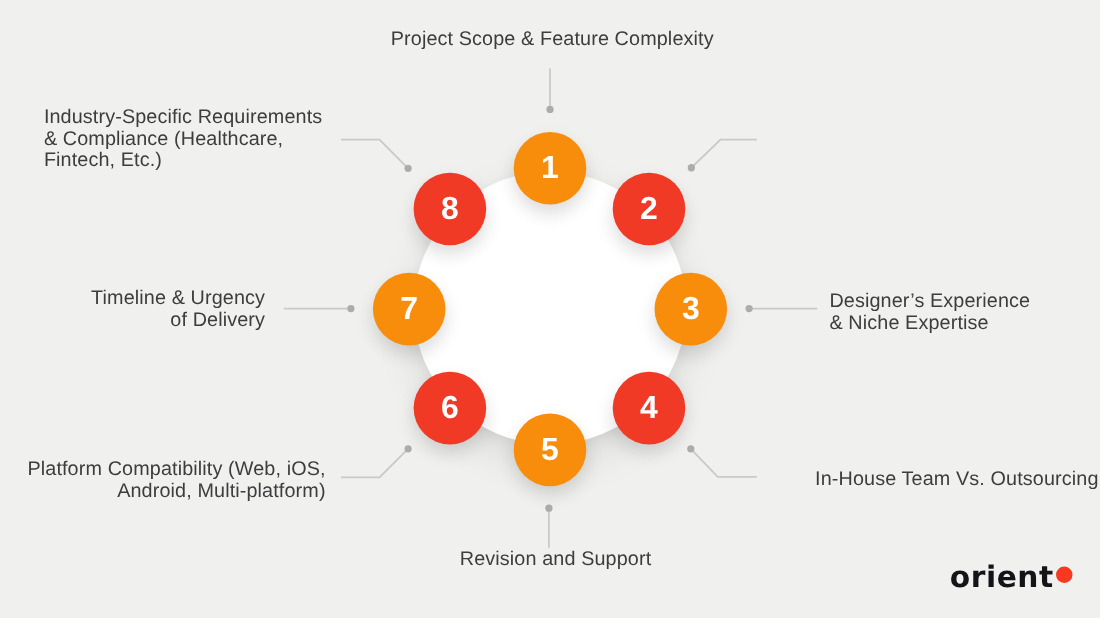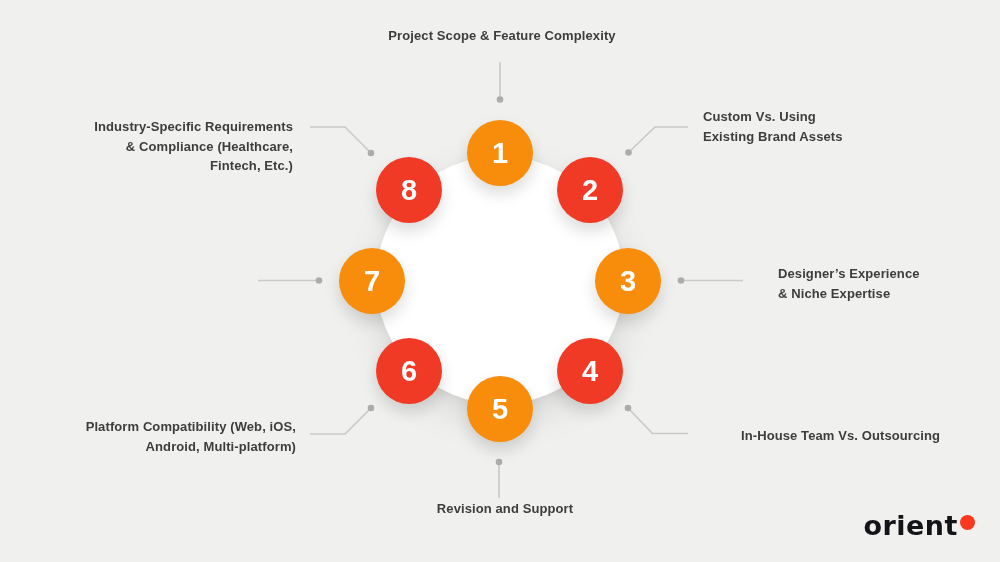--- a/index.html
+++ b/index.html
@@ -38,31 +38,31 @@
   .pos-2 { left: 557px; top: 157px; }
   .pos-3 { left: 595px; top: 248px; }
   .pos-4 { left: 557px; top: 338px; }
   .pos-5 { left: 467px; top: 376px; }
   .pos-6 { left: 376px; top: 338px; }
   .pos-7 { left: 339px; top: 248px; }
   .pos-8 { left: 376px; top: 157px; }
 
   .label {
     position: absolute; white-space: pre-line;
-    font-size: 13px; line-height: 19.5px; font-weight: 700;
+    font-size: 18px; line-height: 19.5px; font-weight: 400;
     color: var(--label, #3D3D3D); letter-spacing: 0.1px;
   }
   .label-1 { left: 302px; top: 26px;  width: 400px; text-align: center; }
   .label-2 { left: 703px; top: 107px; text-align: left; }
-  .label-3 { left: 754px; top: 264px; text-align: left; margin-left: 24px; }
+  .label-3 { left: 754px; top: 264px; text-align: left; }
   .label-4 { left: 701px; top: 426px; text-align: left; margin-left: 40px; }
   .label-5 { left: 355px; top: 499px; width: 300px; text-align: center; }
   .label-6 { right: 704px; top: 417px; text-align: right; }
   .label-7 { right: 759px; top: 261px; text-align: right; }
-  .label-8 { right: 707px; top: 97px;  text-align: right; margin-top: 20px; }
+  .label-8 { right: 707px; top: 97px;  text-align: left; }
 
   .logo {
     position: absolute; right: 25px; top: 511px;
     display: flex; align-items: flex-start; margin-left: 28px;
   }
   .logo-text {
     font-family: "DejaVu Sans", sans-serif;
     font-size: 27px; line-height: 30px; font-weight: 800;
     color: var(--logo, #141418); letter-spacing: 0.5px;
   }
@@ -105,28 +105,28 @@
   <div class="bubble orange pos-1">1</div>
   <div class="bubble red pos-2">2</div>
   <div class="bubble orange pos-3">3</div>
   <div class="bubble red pos-4">4</div>
   <div class="bubble orange pos-5">5</div>
   <div class="bubble red pos-6">6</div>
   <div class="bubble orange pos-7">7</div>
   <div class="bubble red pos-8">8</div>
 
   <div class="label label-1">Project Scope &amp; Feature Complexity</div>
-  <div class="label label-2">Custom Vs. Using
-Existing Brand Assets</div>
   <div class="label label-3">Designer’s Experience
 &amp; Niche Expertise</div>
   <div class="label label-4">In-House Team Vs. Outsourcing</div>
   <div class="label label-5">Revision and Support</div>
   <div class="label label-6">Platform Compatibility (Web, iOS,
 Android, Multi-platform)</div>
+  <div class="label label-7">Timeline &amp; Urgency
+of Delivery</div>
   <div class="label label-8">Industry-Specific Requirements
 &amp; Compliance (Healthcare,
 Fintech, Etc.)</div>
 
   <div class="logo">
     <span class="logo-text">orient</span>
     <span class="logo-dot"></span>
   </div>
 
 </div>

